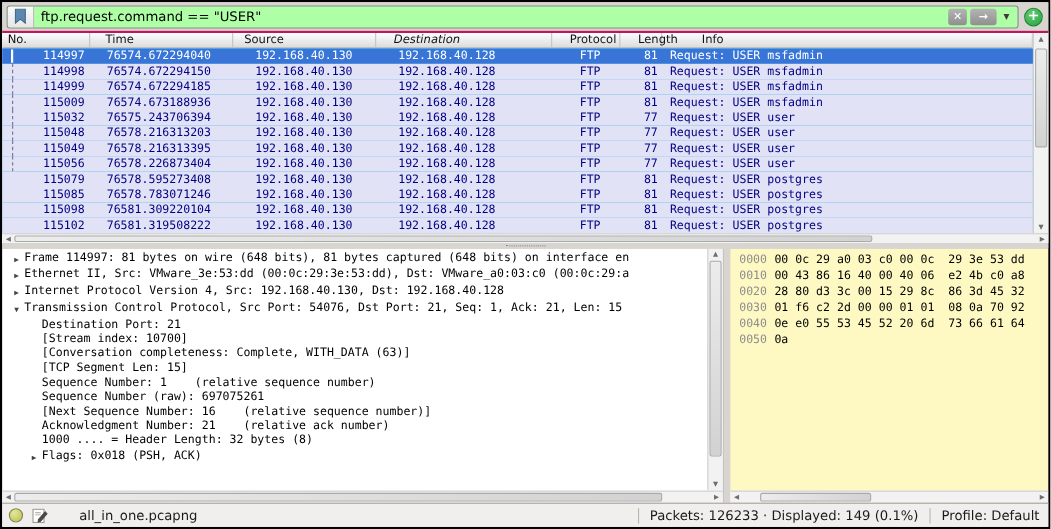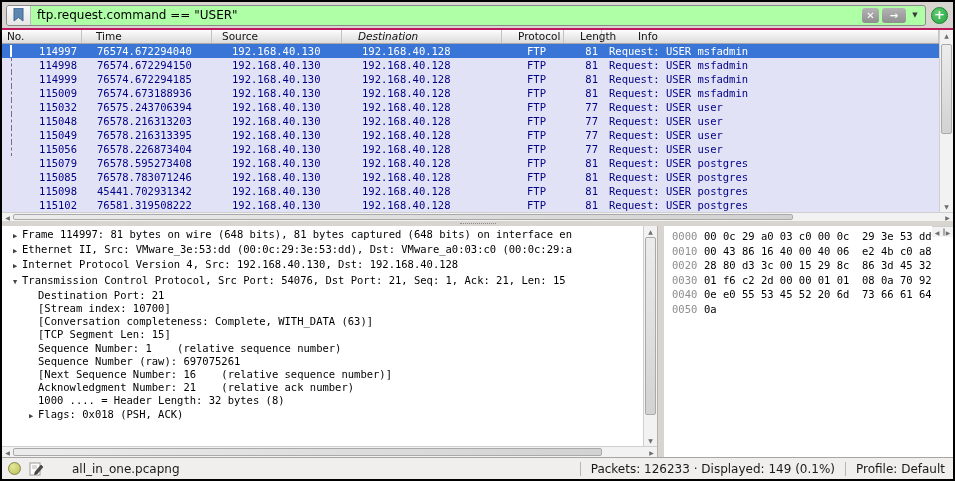--- a/index.html
+++ b/index.html
@@ -63,21 +63,21 @@
   .lower { flex: 1; display: flex; overflow: hidden; }
   .detail-pane { flex: 0 0 656px; display: flex; flex-direction: column; background: #fff; border-right: 1px solid #b5b1ae; }
   .detail-body { flex: 1; display: flex; overflow: hidden; }
   .detail-lines { flex: 1; overflow: hidden; padding-top: 2px; font-family: "DejaVu Sans Mono", "Liberation Mono", monospace; font-size: 10.5px; line-height: 13.2px; color: #000; }
   .dline { display: flex; white-space: pre; cursor: pointer; }
   .dline .exp { width: 14px; flex: 0 0 14px; text-align: center; font-size: 7px; color: #444; padding-top: 2px; }
   .dline { padding-left: 6px; }
   .dline.ind1 { padding-left: 22px; }
   .detail-hscroll { height: 11px; flex: 0 0 11px; }
   .pane-gap { flex: 0 0 6px; background: #d8d4d0; cursor: col-resize; }
-  .hex-pane { flex: 1; display: flex; background: #ffffff; }
+  .hex-pane { flex: 1; display: flex; flex-direction: column; background: #fef9c3; }
   .hex-body { flex: 1; overflow: hidden; padding-top: 3px; font-family: "DejaVu Sans Mono", "Liberation Mono", monospace; font-size: 10.5px; line-height: 14.5px; }
   .hex-row { display: flex; white-space: pre; cursor: text; }
   .hex-offset { width: 40px; flex: 0 0 40px; padding-left: 8px; color: #8d8d8d; }
   .hex-bytes { color: #000; }
   .hex-hscroll { height: 11px; flex: 0 0 11px; }
 
   
   .status-bar { flex: 0 0 22px; display: flex; align-items: center; background: #f1efed; border-top: 1px solid #a8a4a0; font-size: 12px; color: #1a1a1a; padding: 0 8px 0 6px; gap: 8px; }
   .expert-dot { width: 13px; height: 13px; border-radius: 50%; background: radial-gradient(circle at 35% 30%, #e4e896, #b9bd58); border: 1px solid #83864a; cursor: pointer; }
   .comment-ico { width: 15px; height: 14px; cursor: pointer; }
@@ -215,21 +215,21 @@
               <span class="c-time">76578.783071246</span>
               <span class="c-source">192.168.40.130</span>
               <span class="c-dest">192.168.40.128</span>
               <span class="c-proto">FTP</span>
               <span class="c-len">81</span>
               <span class="c-info">Request: USER postgres</span>
             </div>
 
             <div class="pl-row i10">
               <span class="c-no">115098</span>
-              <span class="c-time">45441.702931342</span>
+              <span class="c-time">76581.309220104</span>
               <span class="c-source">192.168.40.130</span>
               <span class="c-dest">192.168.40.128</span>
               <span class="c-proto">FTP</span>
               <span class="c-len">81</span>
               <span class="c-info">Request: USER postgres</span>
             </div>
 
             <div class="pl-row i11">
               <span class="c-no">115102</span>
               <span class="c-time">76581.319508222</span>

